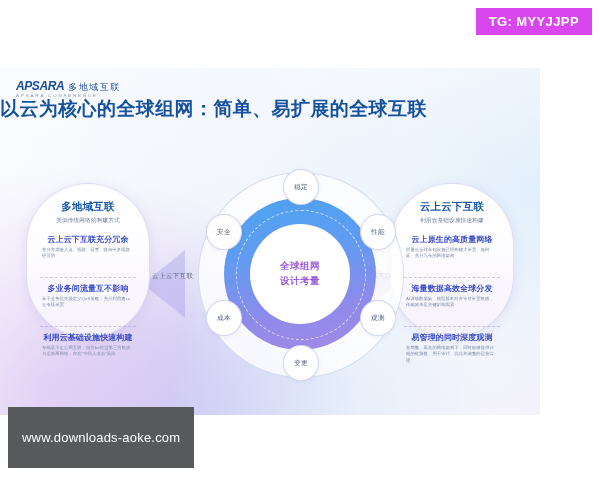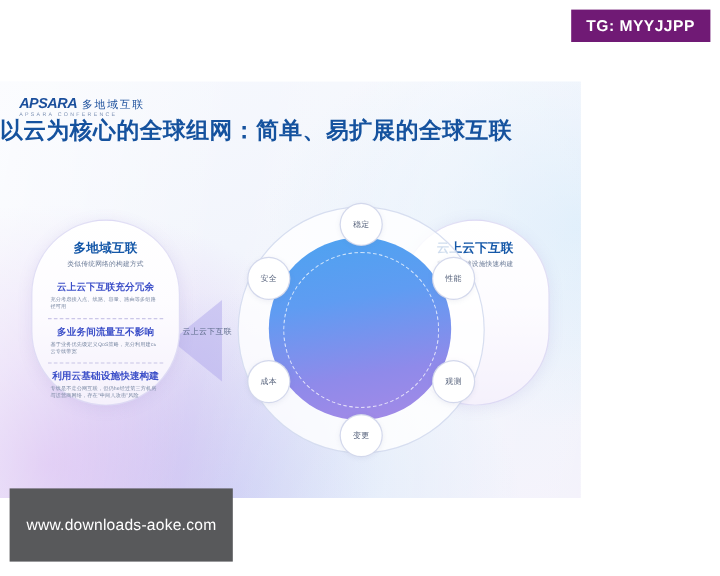--- a/index.html
+++ b/index.html
@@ -8,35 +8,35 @@
     width:600px;height:480px;
     background:#ffffff;
     font-family:"Liberation Sans","DejaVu Sans",sans-serif;
     overflow:hidden;position:relative;
   }
   .page{position:relative;width:600px;height:480px;background:#fff;}
 
   
   .tg-badge{
     position:absolute;top:8px;right:8px;
-    background:#701a75;color:#fff;
+    background:#d946ef;color:#fff;
     font-size:13px;font-weight:bold;letter-spacing:.4px;
     padding:7px 13px;line-height:1;
   }
   
   .site-badge{
     position:absolute;left:8px;bottom:12px;
     background:#58595b;color:#fff;
     font-size:13px;letter-spacing:.2px;
     padding:24px 14px;line-height:1;
   }
 
   
   .slide{
-    position:absolute;left:0;top:68px;width:484px;height:347px;
+    position:absolute;left:0;top:68px;width:540px;height:347px;
     overflow:hidden;
     background:
       radial-gradient(120% 130% at 8% 92%, rgba(213,180,240,.85) 0%, rgba(213,180,240,0) 48%),
       radial-gradient(90% 90% at 40% 100%, rgba(186,214,246,.70) 0%, rgba(186,214,246,0) 55%),
       radial-gradient(90% 80% at 100% 35%, rgba(214,234,250,.75) 0%, rgba(214,234,250,0) 60%),
       linear-gradient(160deg,#f7f9fe 0%,#f2f5fc 40%,#eef3fb 70%,#f3f1fb 100%);
   }
   .slide-sheen{
     position:absolute;inset:0;
     background:linear-gradient(100deg,rgba(255,255,255,.55) 0%,rgba(255,255,255,0) 38%,rgba(255,255,255,.30) 70%,rgba(255,255,255,.10) 100%);
@@ -97,21 +97,21 @@
     box-shadow:0 2px 12px rgba(120,110,190,.12);
     padding:0;box-sizing:border-box;
   }
   .card-left{left:26px;}
   .card-right{right:26px;}
   .card-inner{padding:16px 13px 0;text-align:center;}
   .card-h{font-size:10.5px;font-weight:bold;color:#1457a8;letter-spacing:.2px;}
   .card-sub{font-size:5.6px;color:#6d7d99;margin-top:3px;letter-spacing:.2px;}
   .card-items{margin-top:9px;text-align:left;}
   .c-item{padding:0 2px;}
-  .c-item + .c-item{margin-top:5px;border-top:1px dashed rgba(163,156,214,.55);padding-top:5px;}
+  .c-item + .c-item{margin-top:17px;border-top:1px dashed rgba(163,156,214,.55);padding-top:5px;}
   .c-t{font-size:8px;font-weight:bold;color:#3b4ec8;letter-spacing:.1px;text-align:center;}
   .c-d{font-size:4.3px;color:#7a89a4;line-height:1.5;margin-top:2px;letter-spacing:.1px;}
 
   
   .ring-wrap{position:absolute;left:198px;top:104px;width:204px;height:204px;}
   .ring-outer{
     position:absolute;left:0;top:0;width:204px;height:204px;border-radius:50%;
     background:rgba(255,255,255,.80);
     border:1px solid rgba(205,214,236,.8);
   }
@@ -186,27 +186,45 @@
             <div class="c-d">专线是不走公网互联，但仍he经过第三方机房与运营商网络，存在"中间人攻击"风险</div>
           </div>
         </div>
       </div>
     </div>
 
     <div class="card card-right">
       <div class="card-inner">
         <div class="card-h">云上云下互联</div>
         <div class="card-sub">利用云基础设施快速构建</div>
+        <div class="card-items">
+          <div class="c-item">
+            <div class="c-t">云上原生的高质量网络</div>
+            <div class="c-d">所要云全球基础设施已经构建大带宽、低时延、充分冗余的网络架构</div>
+          </div>
+          <div class="c-item">
+            <div class="c-t">海量数据高效全球分发</div>
+            <div class="c-d">AI训练数据集、模型版本对齐等对带宽敏感，传输效率是关键影响因素</div>
+          </div>
+          <div class="c-item">
+            <div class="c-t">易管理的同时深度观测</div>
+            <div class="c-d">在简整、高化的网络架构下，同时能够提供详细的链路数、用于审计、优化和调整的运营管理</div>
+          </div>
+        </div>
       </div>
     </div>
 
     <div class="ring-wrap">
       <div class="ring-outer"></div>
       <div class="ring-donut"></div>
       <div class="ring-dash"></div>
+      <div class="ring-hole">
+        <div>全球组网</div>
+        <div>设计考量</div>
+      </div>
       <div class="node n-top">稳定</div>
       <div class="node n-ur">性能</div>
       <div class="node n-lr">观测</div>
       <div class="node n-bot">变更</div>
       <div class="node n-ll">成本</div>
       <div class="node n-ul">安全</div>
     </div>
 
   </div>
 

